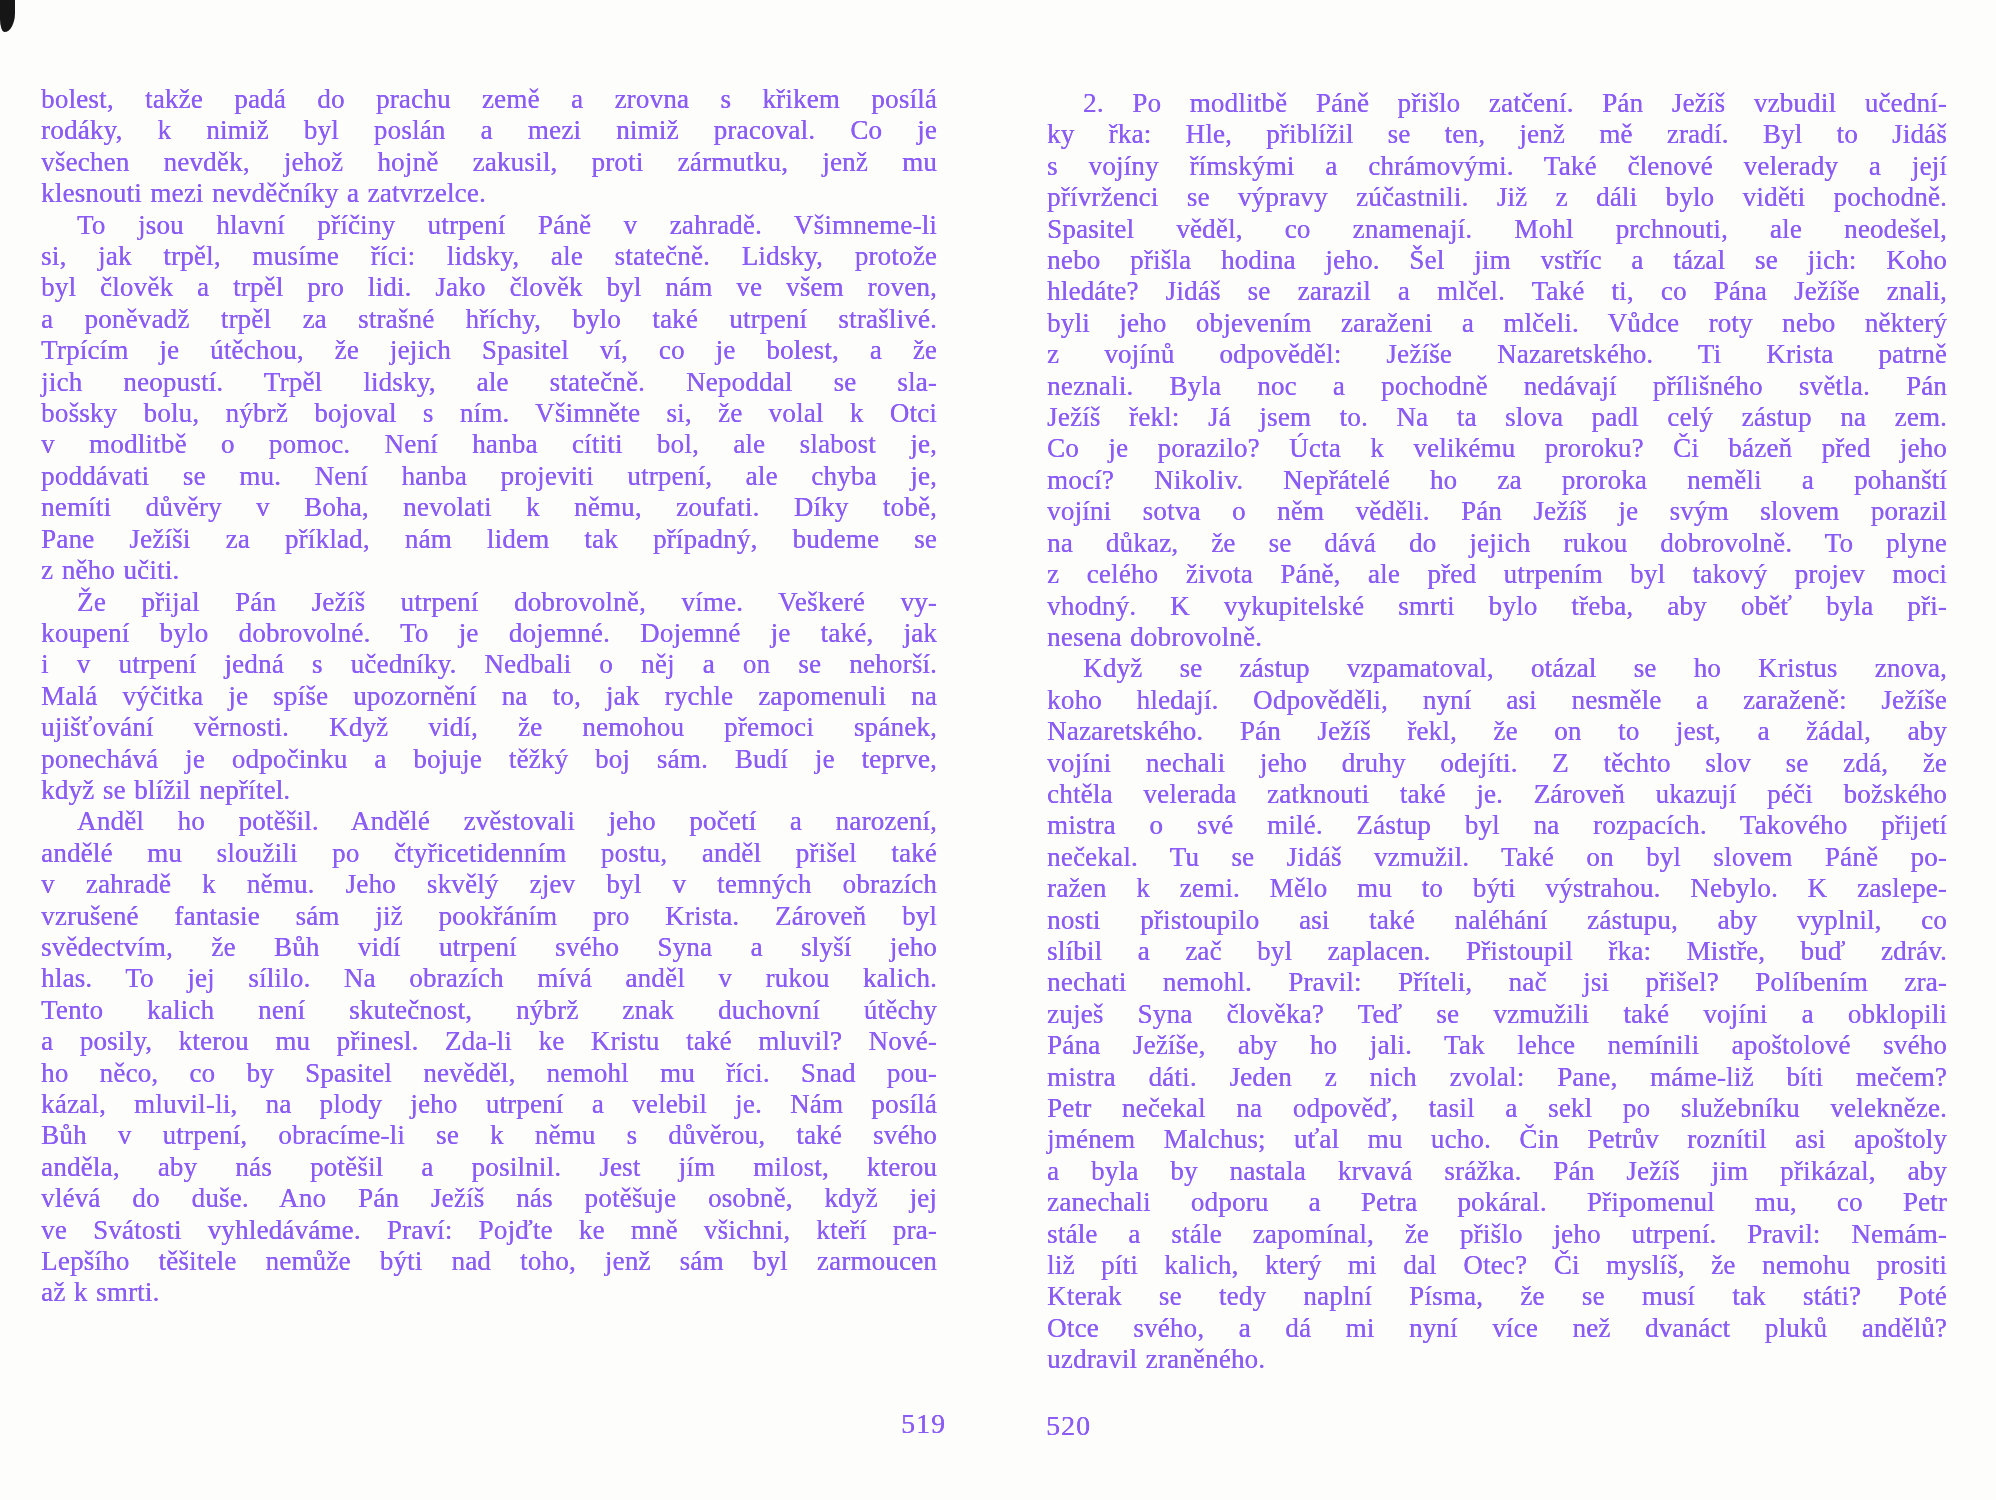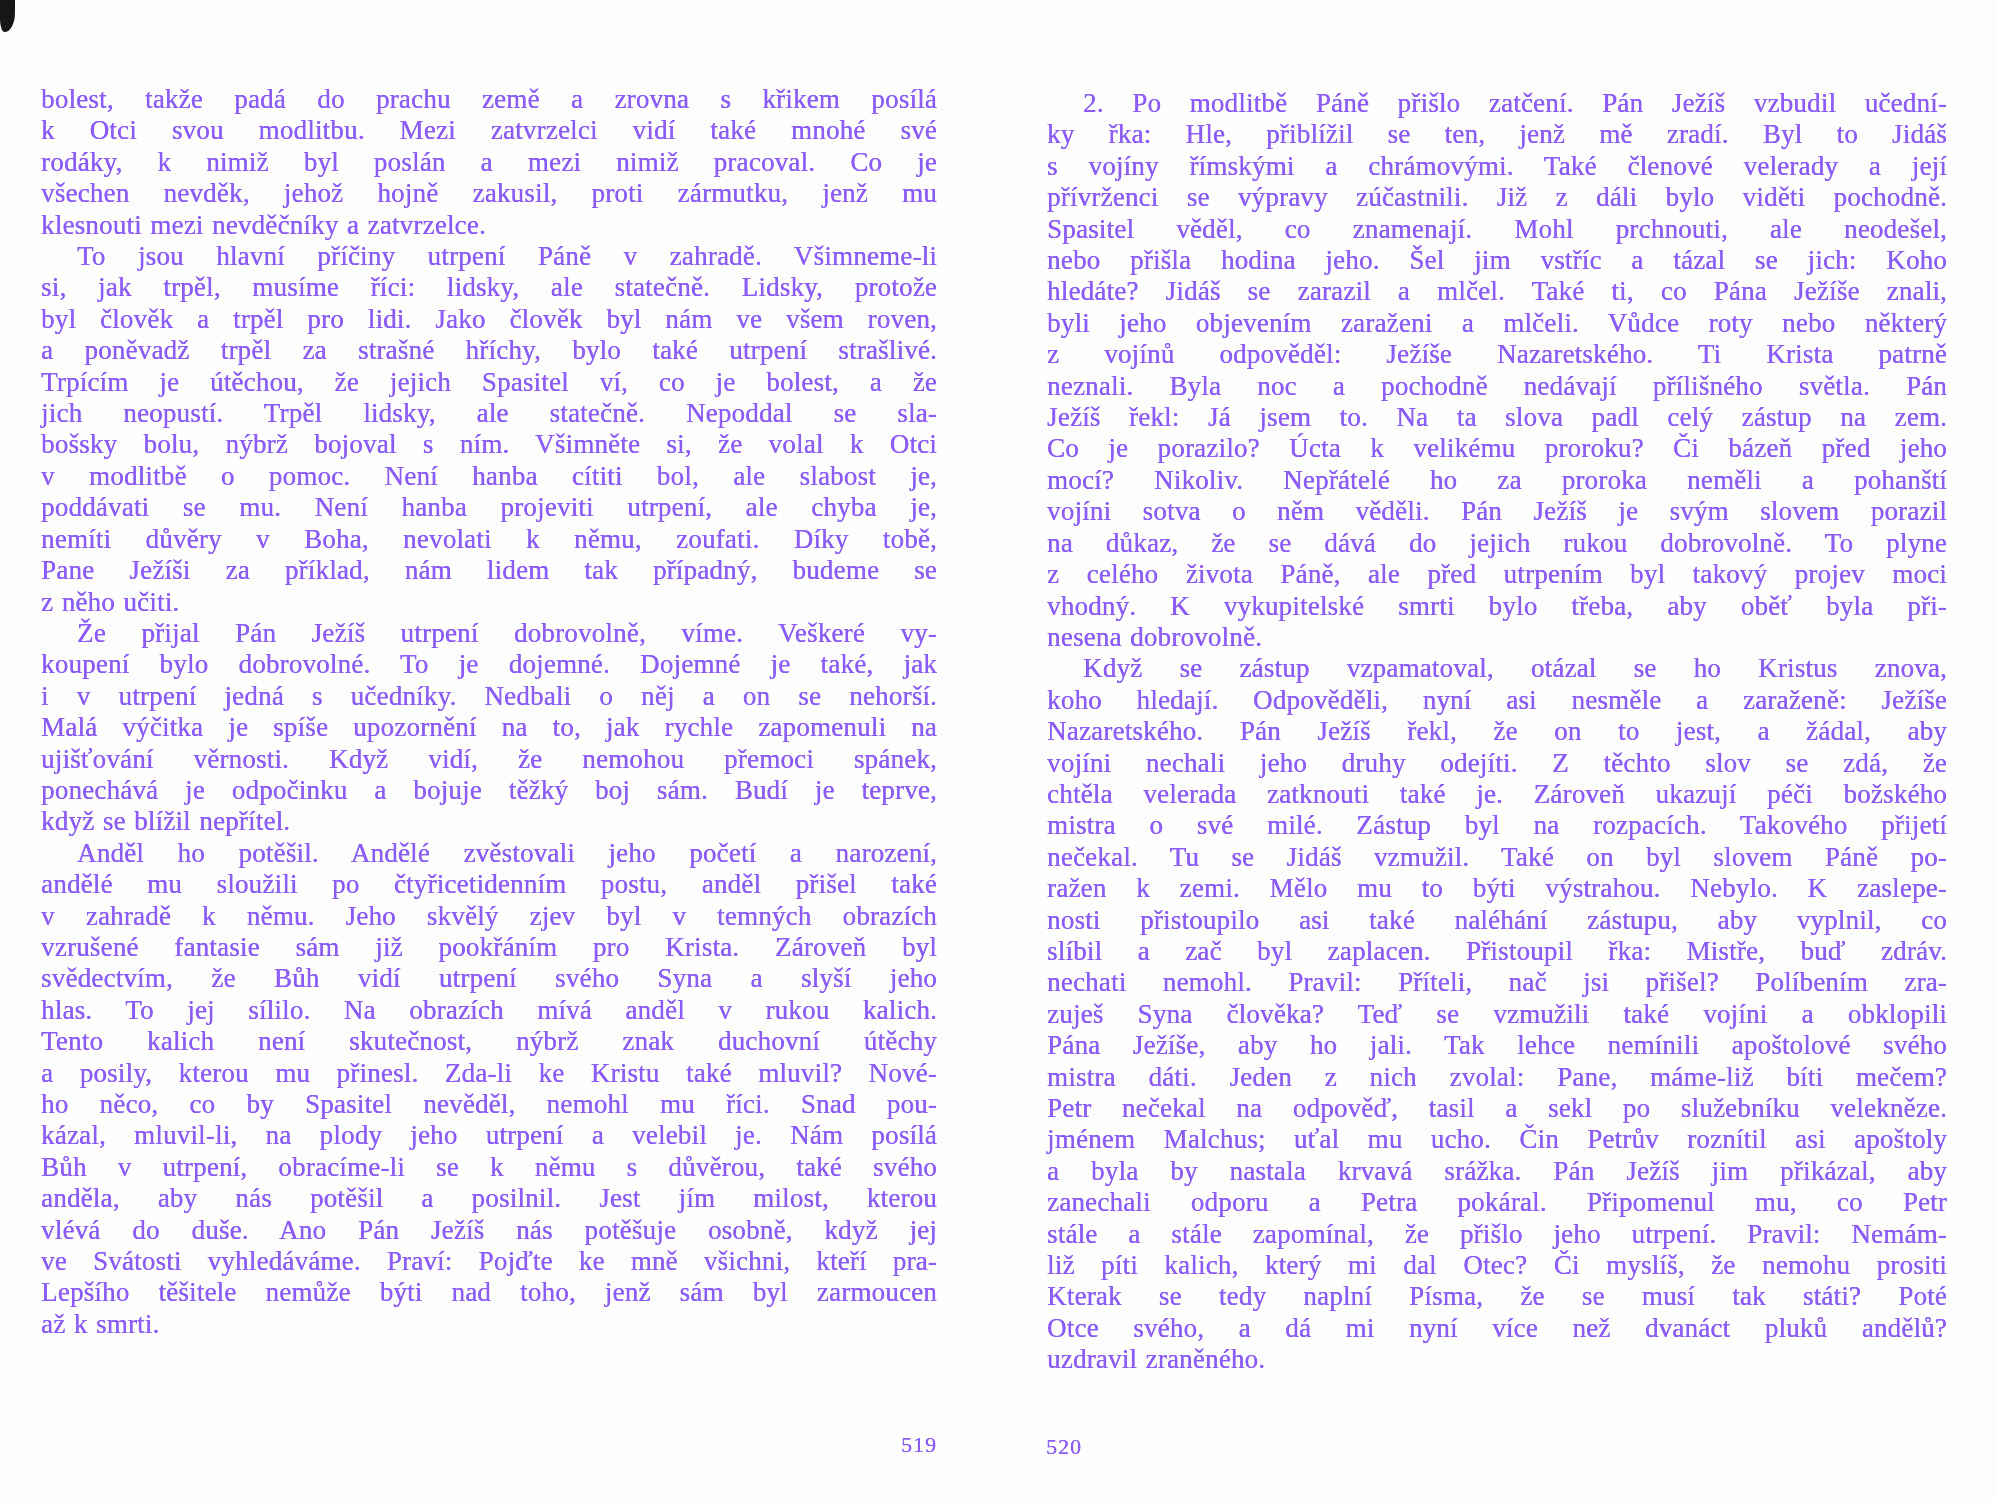--- a/index.html
+++ b/index.html
@@ -31,24 +31,23 @@
     text-align-last: justify;
     letter-spacing: 0.2px;
     word-spacing: 1.5px;
     white-space: normal;
     text-shadow: 0.3px 0 0 currentColor;
   }
   .line.pstart { text-indent: 36px; }
   .line.pend   { text-align-last: left; }
   .pagenum {
     position: absolute;
-    font-size: 22px;
+    font-size: 28px;
     letter-spacing: 1px;
     text-shadow: 0.3px 0 0 currentColor;
-    margin-top: 24px;
   }
   .pagenum-left  { left: 901px;  top: 1408px; }
   .pagenum-right { left: 1046px; top: 1410px; }
   .corner-artifact {
     position: absolute;
     left: 0;
     top: 0;
     width: 15px;
     height: 32px;
     background: #161616;
@@ -56,21 +55,20 @@
   }
 </style>
 </head>
 <body style="background: rgb(253, 253, 251);">
 
 <div class="scan-page" style="color: #8b5cf6;">
   <div class="corner-artifact"></div>
 
   <div class="column column-left">
       <div class="line">bolest, takže padá do prachu země a zrovna s křikem posílá</div>
-      <div class="line">k Otci svou modlitbu. Mezi zatvrzelci vidí také mnohé své</div>
       <div class="line">rodáky, k nimiž byl poslán a mezi nimiž pracoval. Co je</div>
       <div class="line">všechen nevděk, jehož hojně zakusil, proti zármutku, jenž mu</div>
       <div class="line pend">klesnouti mezi nevděčníky a zatvrzelce.</div>
       <div class="line pstart">To jsou hlavní příčiny utrpení Páně v zahradě. Všimneme-li</div>
       <div class="line">si, jak trpěl, musíme říci: lidsky, ale statečně. Lidsky, protože</div>
       <div class="line">byl člověk a trpěl pro lidi. Jako člověk byl nám ve všem roven,</div>
       <div class="line">a poněvadž trpěl za strašné hříchy, bylo také utrpení strašlivé.</div>
       <div class="line">Trpícím je útěchou, že jejich Spasitel ví, co je bolest, a že</div>
       <div class="line">jich neopustí. Trpěl lidsky, ale statečně. Nepoddal se sla-</div>
       <div class="line">bošsky bolu, nýbrž bojoval s ním. Všimněte si, že volal k Otci</div>

